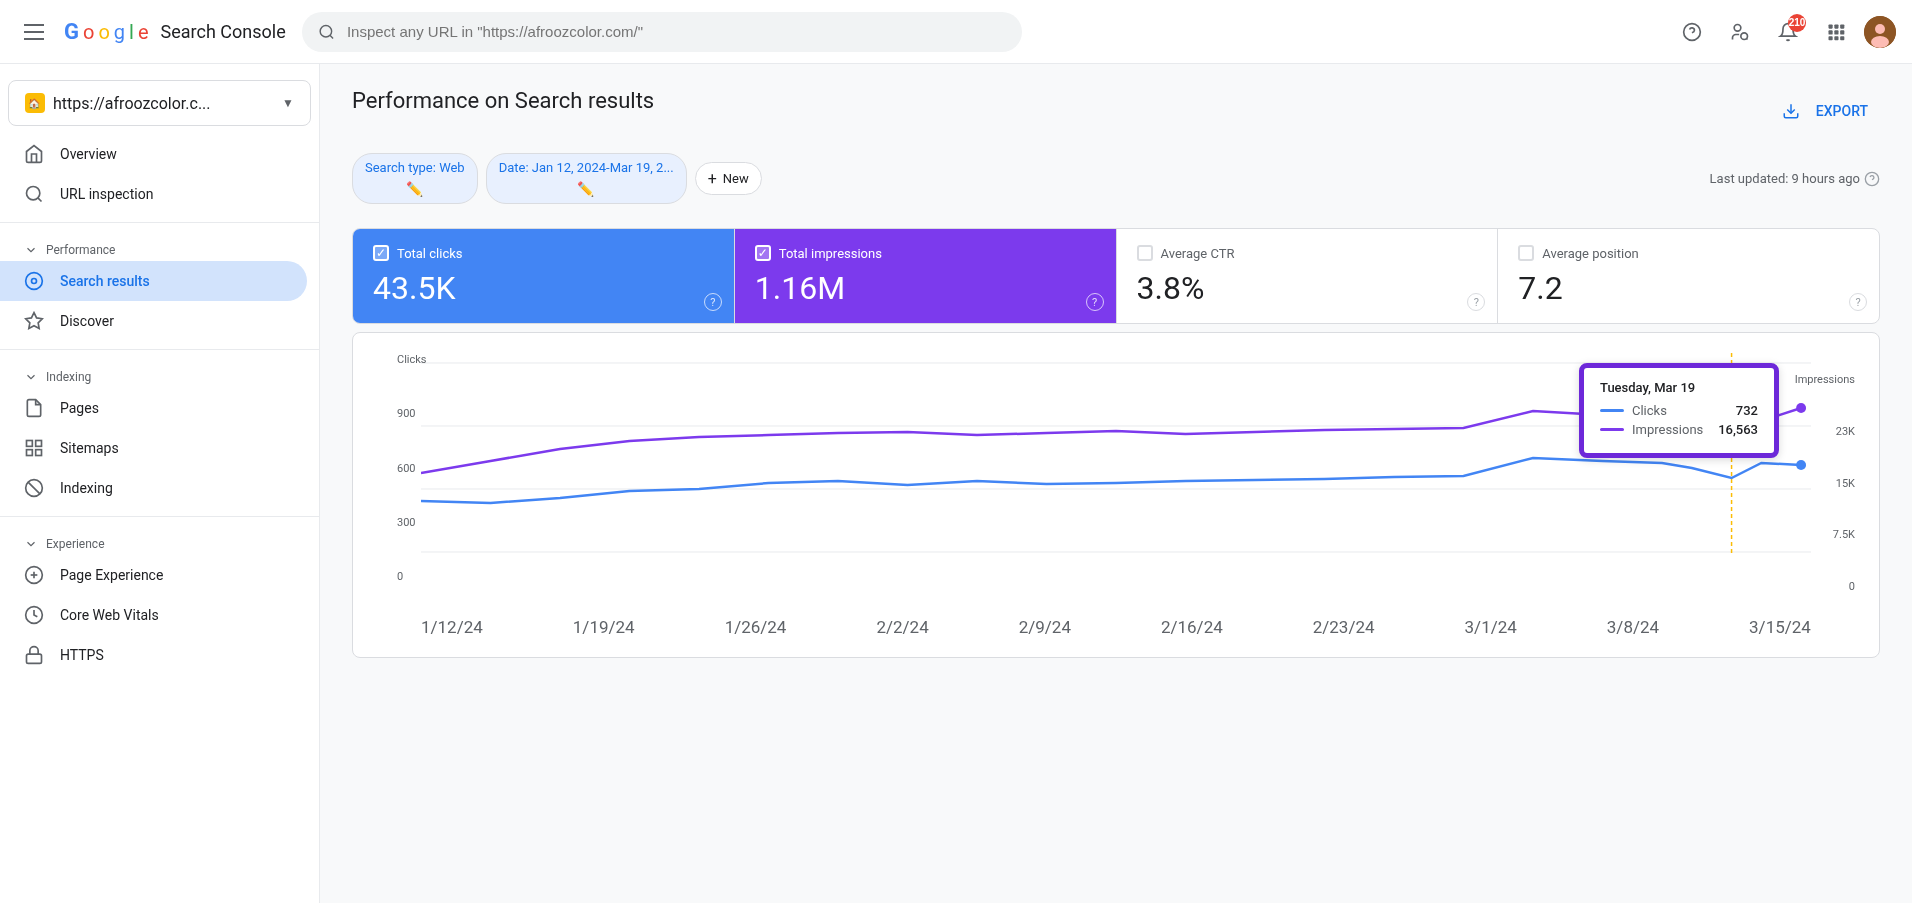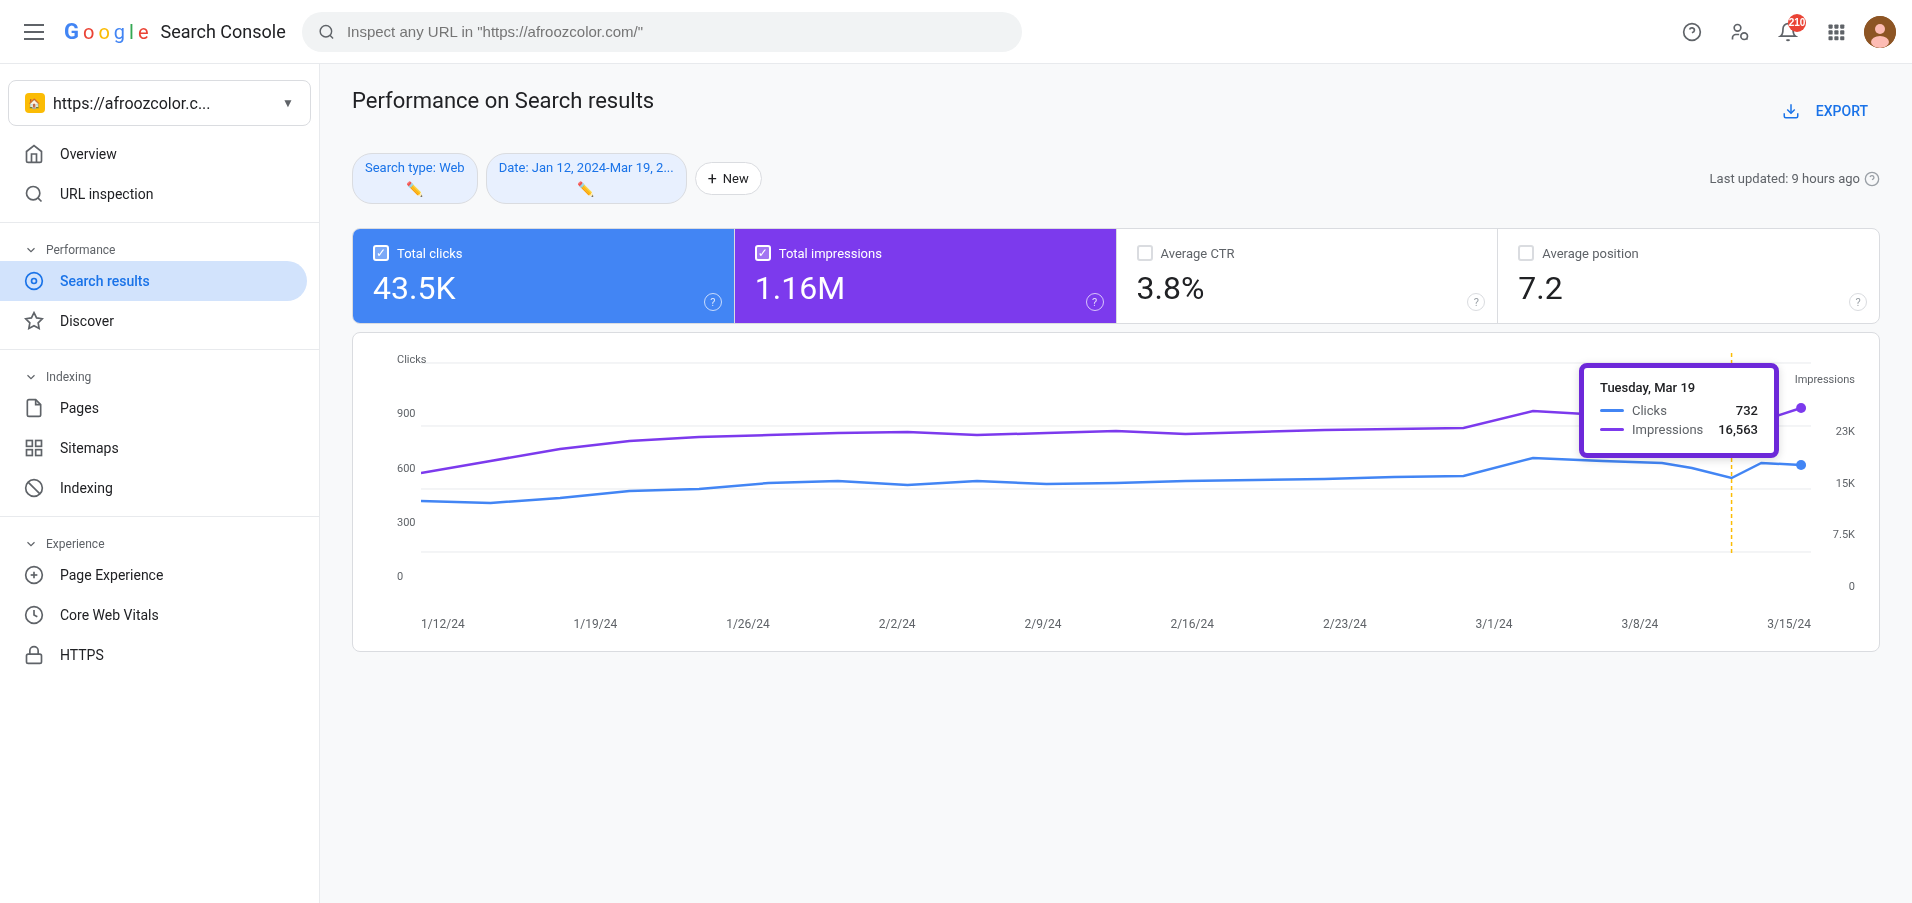--- a/index.html
+++ b/index.html
@@ -69,21 +69,21 @@
     .metric-card.active-blue .metric-value,
     .metric-card.active-purple .metric-value { color: #fff; }
     .metric-help { position: absolute; bottom: 12px; right: 12px; width: 18px; height: 18px; border-radius: 50%; border: 1.5px solid rgba(255,255,255,0.7); display: flex; align-items: center; justify-content: center; font-size: 11px; color: rgba(255,255,255,0.8); cursor: pointer; }
     .metric-help-gray { position: absolute; bottom: 12px; right: 12px; width: 18px; height: 18px; border-radius: 50%; border: 1.5px solid #dadce0; display: flex; align-items: center; justify-content: center; font-size: 11px; color: #9aa0a6; cursor: pointer; }
 
     
     .chart-container { background: #fff; border: 1px solid #dadce0; border-radius: 8px; padding: 20px; margin-bottom: 24px; position: relative; }
     .chart-area { position: relative; height: 260px; }
     .y-axis { position: absolute; left: 24px; top: 0; bottom: 30px; display: flex; flex-direction: column; justify-content: space-between; font-size: 11px; color: #5f6368; }
     .y-axis-right { position: absolute; right: 0; top: 0; bottom: 30px; display: flex; flex-direction: column; justify-content: space-between; font-size: 11px; color: #5f6368; text-align: right; }
-    .x-axis { display: flex; justify-content: space-between; margin-top: 4px; margin-left: 48px; font-size: 12px; color: #5f6368; padding-right: 48px; }
+    .x-axis { display: flex; justify-content: space-between; margin-top: 4px; margin-left: 48px; font-size: 17px; color: #5f6368; padding-right: 48px; }
     svg.chart-svg { width: 100%; height: 220px; }
 
     
     .chart-tooltip { position: absolute; top: 10px; right: 80px; background: #fff; border: 5px solid #6d28d9; border-radius: 8px; padding: 12px 16px; box-shadow: 0 2px 8px rgba(0,0,0,0.15); min-width: 200px; }
     .tooltip-date { font-size: 13px; font-weight: 500; margin-bottom: 8px; }
     .tooltip-row { display: flex; align-items: center; gap: 8px; font-size: 13px; margin: 4px 0; }
     .tooltip-line { width: 24px; height: 3px; border-radius: 2px; }
     .tooltip-line.blue { background: #4285f4; }
     .tooltip-line.purple { background: #7c3aed; border-top: 2px solid #7c3aed; }
     .tooltip-label { flex: 1; color: #5f6368; }

